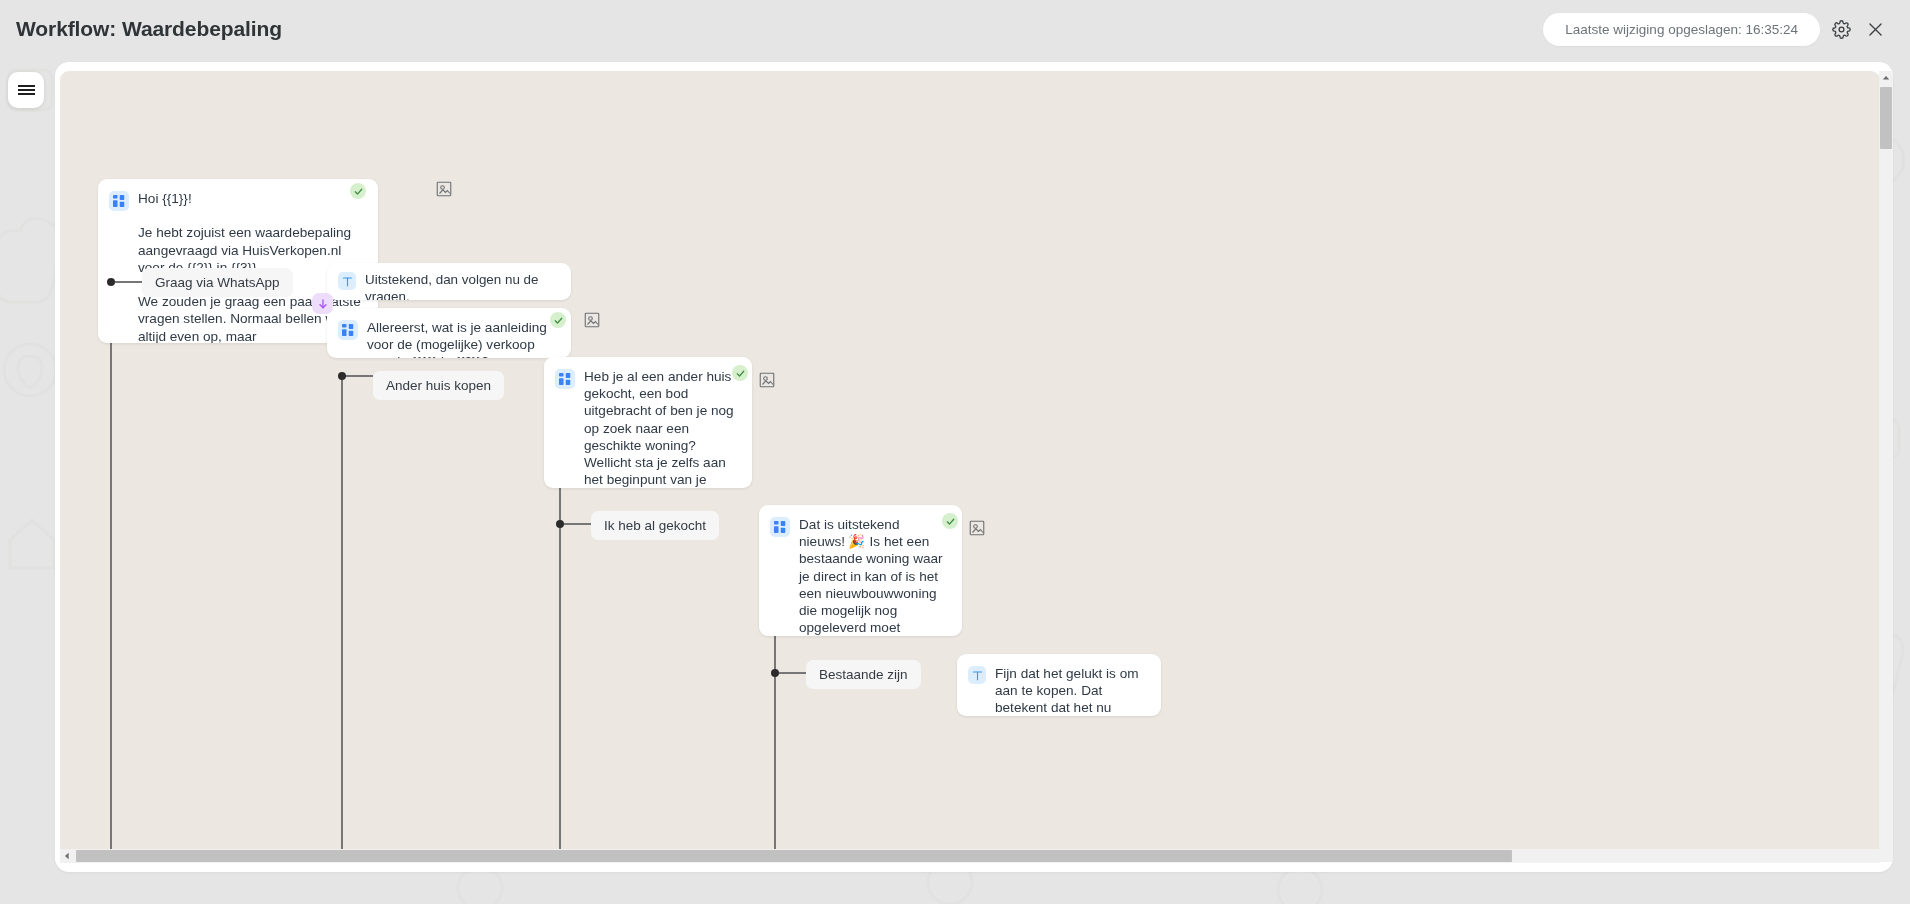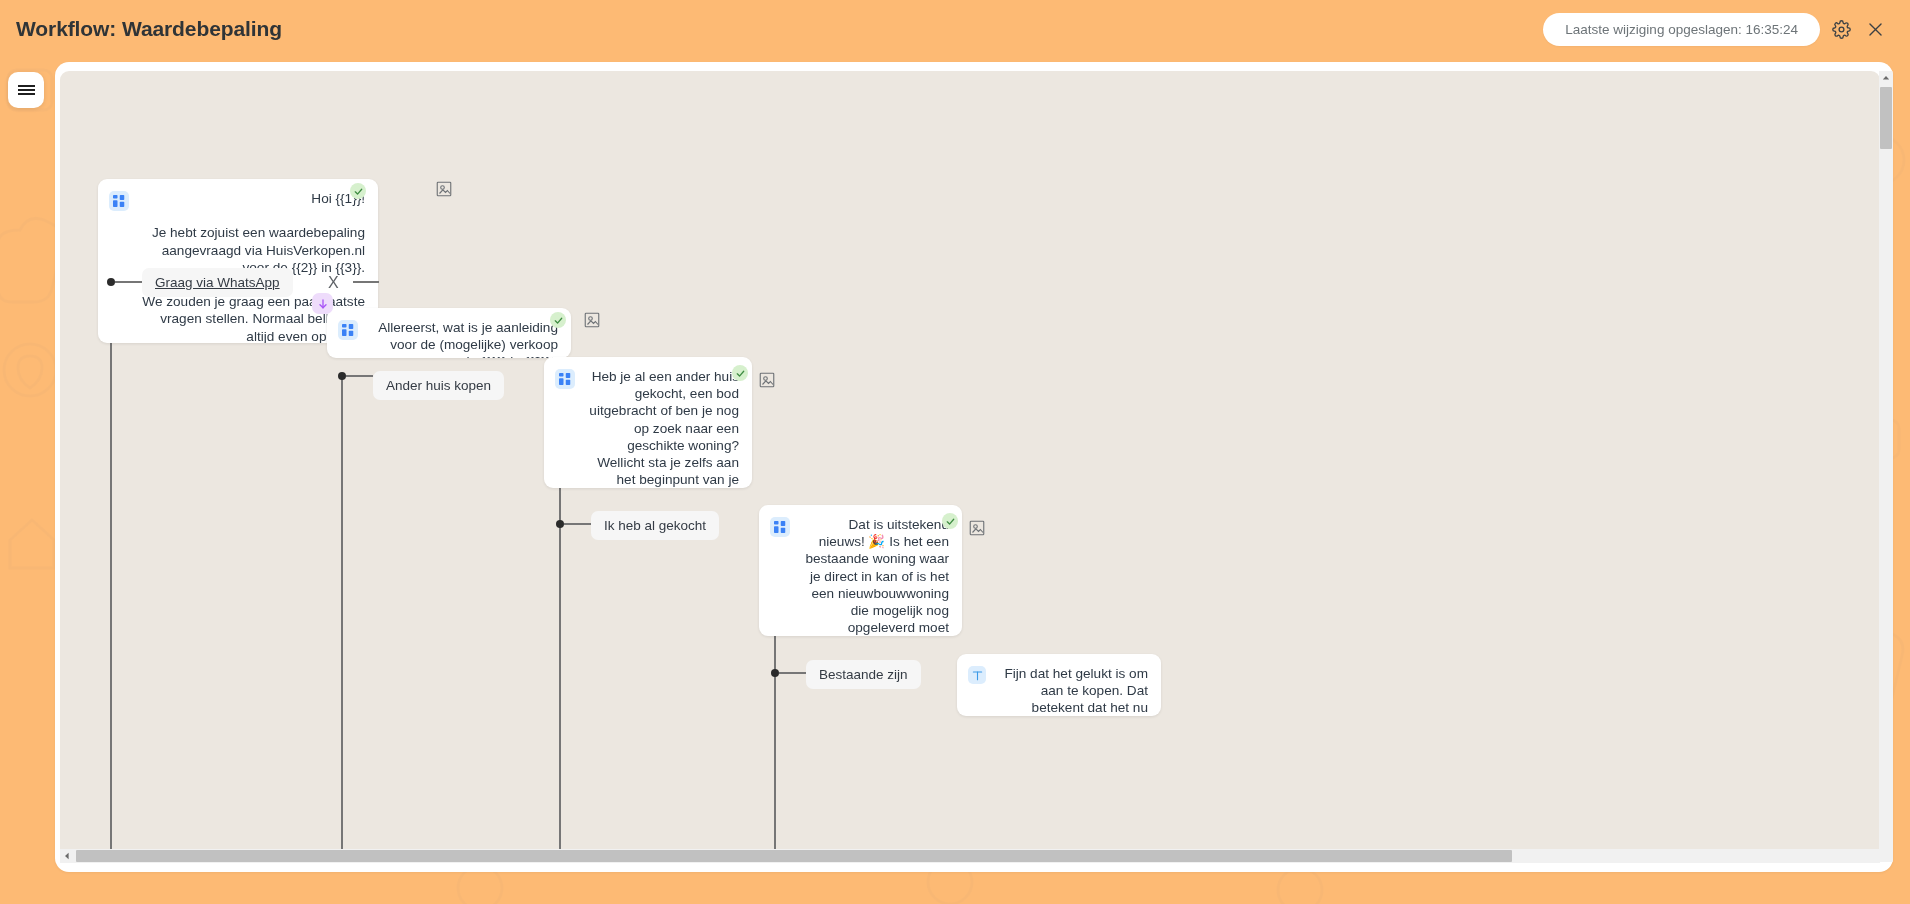--- a/index.html
+++ b/index.html
@@ -10,23 +10,22 @@
     overflow: hidden;
     font-family: "Liberation Sans", sans-serif;
     background: #fbfaf9;
   }
 
   
   #app {
     position: relative;
     width: 1910px;
     height: 904px;
-    background: #fdba74;
+    background: #e5e5e5;
     overflow: hidden;
-    text-align: right;
   }
   .watermark {
     position: absolute;
     inset: 0;
     opacity: 0.035;
     pointer-events: none;
     z-index: 0;
   }
 
   
@@ -372,24 +371,35 @@
         <div class="media-icon" style="left:375px; top:109px;">
           <svg width="18" height="18" viewBox="0 0 24 24" fill="none" stroke="#6e7276" stroke-width="1.5">
             <rect x="3" y="3" width="18" height="18" rx="1"></rect>
             <circle cx="10" cy="10" r="2.4"></circle>
             <path d="M6 18 l4.5 -5 l3.5 3.6 l2.5 -2.6 l3.5 4"></path>
           </svg>
         </div>
 
         <div class="branch-dot" style="left:47px; top:207px;"></div>
         <div class="h-line" style="left:55px; top:210px; width:27px;"></div>
-        <div class="pill" style="left:82px; top:197px;text-decoration:underline;">Graag via WhatsApp</div>
+        <div class="pill" style="left:82px; top:197px;">Graag via WhatsApp</div>
         <div class="x-btn" style="left:268px; top:204px;">X</div>
         <div class="stub" style="left:293px; top:210px;"></div>
 
+        <div class="card" style="left:267px; top:192px; width:244px; height:37px; padding:8px 11px;">
+          <div class="card-row">
+            <div class="type-icon" style="width:18px;height:18px;">
+              <svg width="11" height="11" viewBox="0 0 16 16" fill="none" stroke="#3b9ae8" stroke-width="1.6" stroke-linecap="round">
+                <line x1="2" y1="3" x2="14" y2="3"></line>
+                <line x1="8" y1="3" x2="8" y2="14"></line>
+              </svg>
+            </div>
+            <div class="card-text" style="font-size:13.4px;">Uitstekend, dan volgen nu de vragen.</div>
+          </div>
+        </div>
 
         <div class="purple-badge" style="left:252px; top:222px;">
           <svg width="12" height="12" viewBox="0 0 16 16" fill="none" stroke="#a855f7" stroke-width="1.8" stroke-linecap="round" stroke-linejoin="round">
             <line x1="8" y1="2.5" x2="8" y2="13"></line>
             <polyline points="4,9 8,13 12,9"></polyline>
           </svg>
         </div>
 
         <div class="card" style="left:267px; top:237px; width:244px; height:50px;">
           <div class="card-row">

